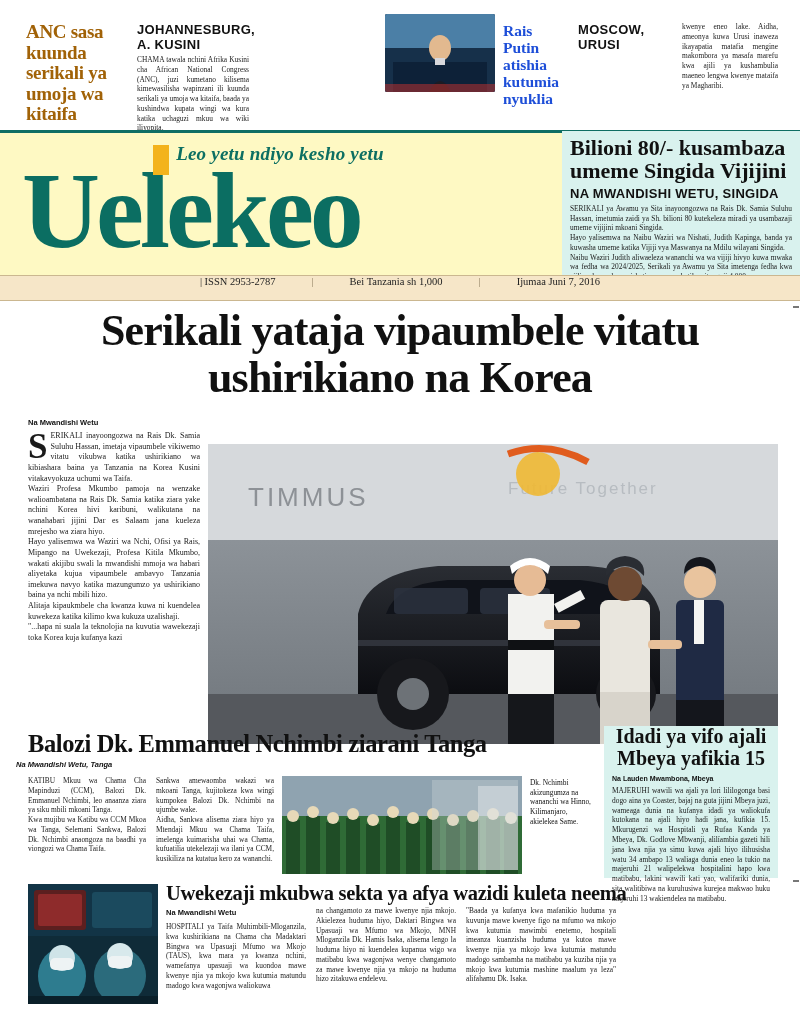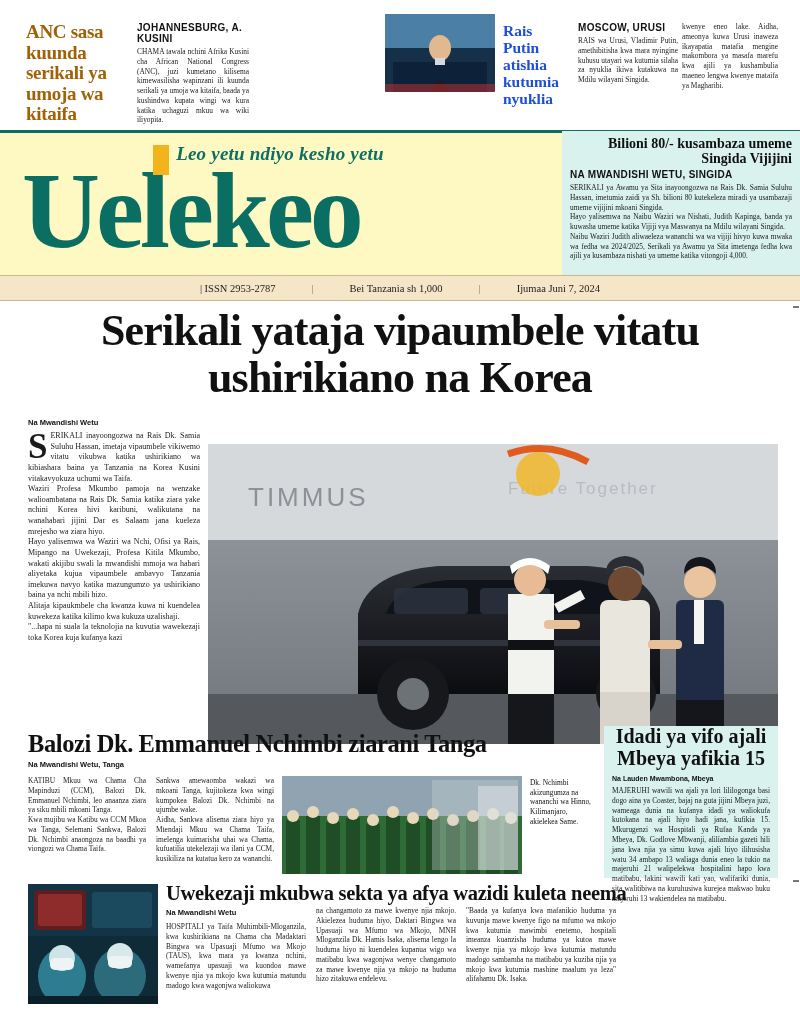--- a/index.html
+++ b/index.html
@@ -17,21 +17,21 @@
   
   .topstrip { position:absolute; left:0; top:0; width:800px; height:130px; background:#ffffff; }
   .topcol { position:absolute; top:22px; }
 
   .tc1 { left:26px; width:95px; }
   .tc1 h2 {
     margin:0; font-family:"Liberation Serif", serif; font-weight:bold;
     font-size:19px; line-height:1.08; color:#a16207; letter-spacing:-0.3px;
   }
 
-  .kicker { font-family:"Liberation Sans", sans-serif; font-weight:bold; font-size:10px; letter-spacing:.3px; color:#111; margin:0 0 3px 0; text-transform:uppercase;}
+  .kicker { font-family:"Liberation Sans", sans-serif; font-weight:bold; font-size:13px; letter-spacing:.3px; color:#111; margin:0 0 3px 0; text-transform:uppercase;}
   .body-txt { font-family:"Liberation Serif", serif; font-size:7.4px; line-height:1.32; text-align:justify; color:#1a1a1a; margin:0; }
 
   .tc2 { left:137px; width:112px; }
   .tc3 { left:262px; width:110px; }
   .tc4 { left:385px; width:110px; top:14px; }
   .photo-top { width:110px; height:78px; border-radius:2px; overflow:hidden; position:relative; background:#2a3b55; }
   .tc5 { left:503px; width:68px; }
   .tc5 h2 { margin:0; font-weight:bold; font-size:15.5px; line-height:1.1; color:#1d4ed8; }
   .tc6 { left:578px; width:100px; }
   .tc7 { left:682px; width:96px; }
@@ -53,28 +53,28 @@
     font-size:108px; line-height:1; color:#0b6e62; letter-spacing:-4px;
   }
   .mast-title .dotbar {
     position:absolute; left:131px; top:-12px; width:16px; height:30px; background:#f3b31c;
   }
   .mast-right {
     position:absolute; left:562px; top:-2px; width:238px; height:147px; background:#d9f2ee; padding:6px 8px 4px 8px;
   }
   .mast-right h3 {
     margin:0 0 3px 0; font-family:"Liberation Serif", serif; font-weight:bold;
-    font-size:14px; line-height:1.04; color:#111;text-align:right;
+    font-size:22px; line-height:1.04; color:#111;
   }
 
   
   .infobar {
     position:absolute; left:0; top:275px; width:800px; height:26px;
     background:#f6e6c8; border-top:1px solid #cbb790; border-bottom:1px solid #cbb790;
-    display:flex; align-items:center; justify-content:center; gap:0;
+    display:flex; justify-content:center; gap:0;
     font-family:"Liberation Serif", serif; font-size:10.5px; color:#222;
   }
   .infobar span.sep { padding:0 34px; color:#8a7a5c; }
   .infobar .it { padding:0 2px; }
 
   
   .mainhead {
     position:absolute; left:22px; top:308px; width:756px; text-align:center;
     font-family:"Liberation Serif", serif; font-weight:bold;
     font-size:44px; line-height:1.06; letter-spacing:-0.8px; color:#111;
@@ -90,21 +90,21 @@
 
   .lead-photo {
     position:absolute; left:208px; top:444px; width:570px; height:300px; overflow:hidden; background:#6d6e70;
   }
 
   
   .sec2-head {
     position:absolute; left:28px; top:730px; width:570px;
     font-family:"Liberation Serif", serif; font-weight:bold; font-size:24.5px; color:#111; letter-spacing:-0.4px;
   }
-  .sec2-byline { position:absolute; left:28px; top:760px; font-family:"Liberation Sans", sans-serif; font-weight:bold; font-size:7.5px; }
+  .sec2-byline { position:absolute; left:16px; top:760px; font-family:"Liberation Sans", sans-serif; font-weight:bold; font-size:7.5px;font-style:italic; }
   .sec2-c1 { position:absolute; left:28px; top:776px; width:118px; }
   .sec2-c2 { position:absolute; left:156px; top:776px; width:118px; }
   .sec2-photo { position:absolute; left:282px; top:776px; width:240px; height:98px; overflow:hidden; background:#3d6b3a; }
   .sec2-cap { position:absolute; left:530px; top:778px; width:66px; font-family:"Liberation Serif", serif; font-size:7.4px; line-height:1.3; color:#111; }
 
   
   .rightbox {
     position:absolute; left:604px; top:726px; width:174px; height:152px;
     background:#d9f2ee; padding:0 8px 6px 8px;
   }
@@ -157,21 +157,20 @@
         </svg>
       </div>
     </div>
 
     <div class="topcol tc5">
       <h2>Rais Putin atishia kutumia nyuklia</h2>
     </div>
 
     <div class="topcol tc6">
       <div class="kicker">MOSCOW, Urusi</div>
-      <p class="body-txt">RAIS wa Urusi, Vladimir Putin, amethibitisha kwa mara nyingine kuhusu utayari wa kutumia silaha za nyuklia ikiwa kutakuwa na Mdilu wilayani Singida.</p>
     </div>
 
     <div class="topcol tc7">
       <p class="body-txt">kwenye eneo lake. Aidha, ameonya kuwa Urusi inaweza ikayapatia matafia mengine makombora ya masafa marefu kwa ajili ya kushambulia maeneo lengwa kwenye mataifa ya Magharibi.</p>
     </div>
   </div>
 
   <div class="masthead">
     <div class="mast-slogan">Leo yetu ndiyo kesho yetu</div>
     <div class="mast-title">
@@ -186,21 +185,21 @@
       <p class="body-txt">Hayo yalisemwa na Naibu Waziri wa Nishati, Judith Kapinga, banda ya kuwasha umeme katika Vijiji vya Maswanya na Mdilu wilayani Singida.</p>
       <p class="body-txt">Naibu Waziri Judith aliwaeleza wananchi wa wa vijiji hivyo kuwa mwaka wa fedha wa 2024/2025, Serikali ya Awamu ya Sita imetenga fedha kwa ajili ya kusambaza nishati ya umeme katika vitongoji 4,000.</p>
     </div>
   </div>
 
   <div class="infobar">
     <span class="it">| ISSN 2953-2787</span>
     <span class="sep">|</span>
     <span class="it">Bei Tanzania sh 1,000</span>
     <span class="sep">|</span>
-    <span class="it">Ijumaa Juni 7, 2024</span>
+    <span class="it">Ijumaa Juni 7, 2016</span>
   </div>
 
   <div class="mainhead">Serikali yataja vipaumbele vitatu ushirikiano na Korea</div>
 
   <div class="lead-left">
     <div class="byline">Na Mwandishi Wetu</div>
     <p class="body-txt dropcap">SERIKALI inayoongozwa na Rais Dk. Samia Suluhu Hassan, imetaja vipaumbele vikiwemo vitatu vikubwa katika ushirikiano wa kibiashara baina ya Tanzania na Korea Kusini vitakavyokuza uchumi wa Taifa.</p>
     <p class="body-txt">Waziri Profesa Mkumbo pamoja na wenzake walioambatana na Rais Dk. Samia katika ziara yake nchini Korea hivi karibuni, walikutana na wanahabari jijini Dar es  Salaam jana kueleza mrejesho wa ziara hiyo.</p>
     <p class="body-txt">Hayo yalisemwa wa Waziri wa Nchi, Ofisi ya Rais, Mipango na Uwekezaji, Profesa Kitila Mkumbo, wakati akijibu swali la mwandishi mmoja wa habari aliyetaka kujua vipaumbele ambavyo Tanzania imekuwa navyo katika mazungumzo ya ushirikiano baina ya nchi mbili hizo.</p>
     <p class="body-txt">Alitaja kipaukmbele cha kwanza kuwa ni kuendelea kuwekeza katika kilimo kwa kukuza uzalishaji.</p>

